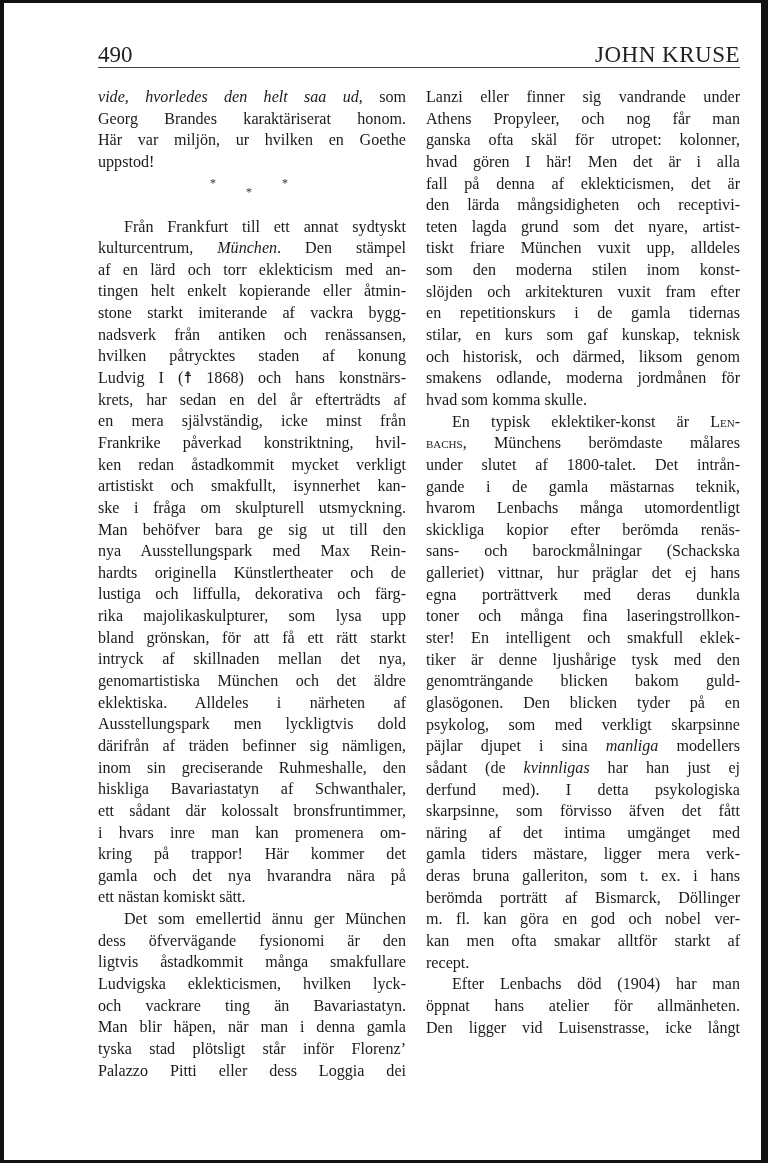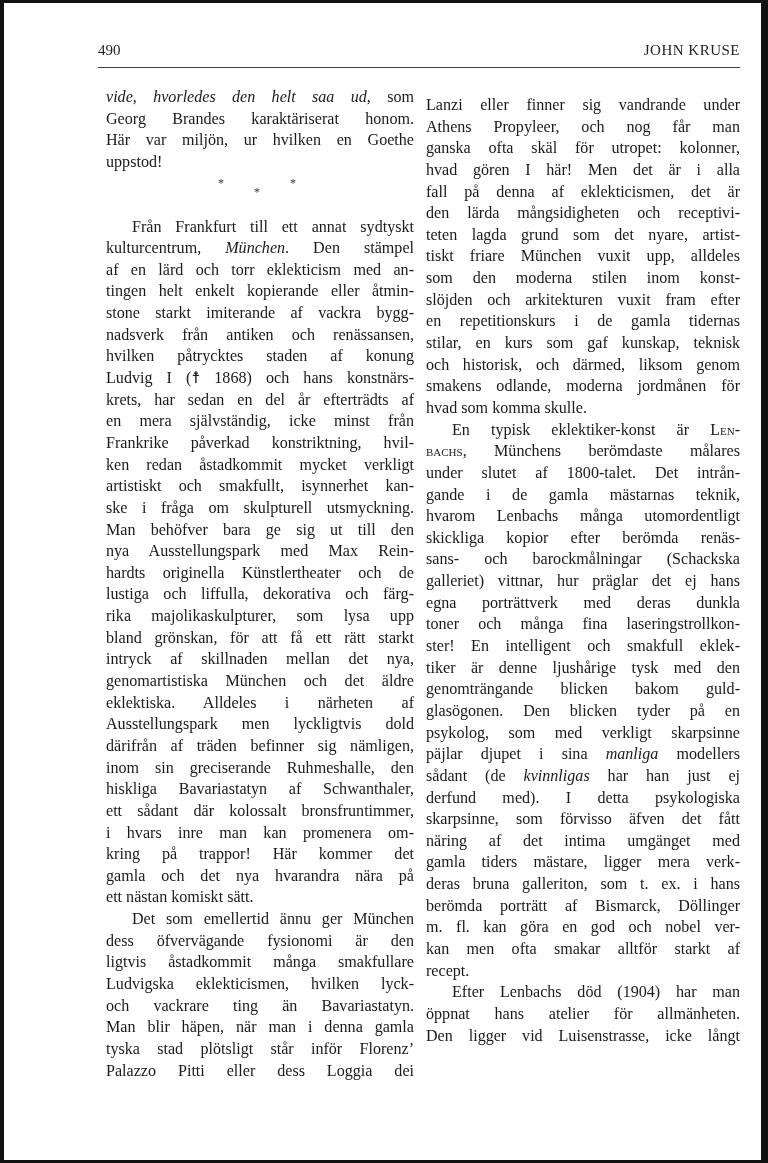--- a/index.html
+++ b/index.html
@@ -2,28 +2,28 @@
 <html><head>
 <meta charset="utf-8">
 <style>
   html, body { margin: 0; padding: 0; background: #ffffff; }
   body { width: 768px; height: 1163px; position: relative; overflow: hidden; }
   .scan-border-top { position: absolute; left: 0; top: 0; width: 768px; height: 3px; background: #111; }
   .scan-border-bottom { position: absolute; left: 0; bottom: 0; width: 768px; height: 3px; background: #111; }
   .scan-border-left { position: absolute; left: 0; top: 0; width: 4px; height: 1163px; background: #111; }
   .scan-border-right { position: absolute; right: 0; top: 0; width: 7px; height: 1163px; background: #111; }
   .running-head { position: absolute; left: 98px; top: 42px; width: 642px; height: 24px;
-    font-family: "Liberation Serif", "DejaVu Serif", serif; font-size: 15px; color: #222; }
+    font-family: "Liberation Serif", "DejaVu Serif", serif; font-size: 23px; color: #222; }
   .page-number { position: absolute; left: 0; top: 0; }
   .running-title { position: absolute; left: 0; width: 642px; top: 0; text-align: right; letter-spacing: 0.5px; }
   .head-rule { position: absolute; left: 98px; top: 67px; width: 642px; height: 1px; background: #444; }
   .column { position: absolute; top: 86px; font-family: "Liberation Serif", "DejaVu Serif", serif;
     font-size: 16.1px; line-height: 21.65px; color: #1a1a1a; text-align: justify; }
-  .col-left { left: 98px; width: 308px; margin-left: 8px; }
-  .col-right { left: 426px; width: 314px; margin-top: 8px; }
+  .col-left { left: 98px; width: 308px; }
+  .col-right { left: 426px; width: 314px; }
   .line { display: block; white-space: nowrap; text-align-last: justify; text-align: justify; height: 21.65px; }
   .line.last { text-align-last: left; }
   .indent { padding-left: 26px; }
   .asterisks { position: relative; height: 43px; font-size: 12px; color: #333; }
   .asterisks span { position: absolute; }
   .asterisks .a1 { left: 112px; top: 0px; }
   .asterisks .a2 { left: 148px; top: 9px; }
   .asterisks .a3 { left: 184px; top: 0px; }
   .sc { font-variant: small-caps; }
   i { font-style: italic; }

